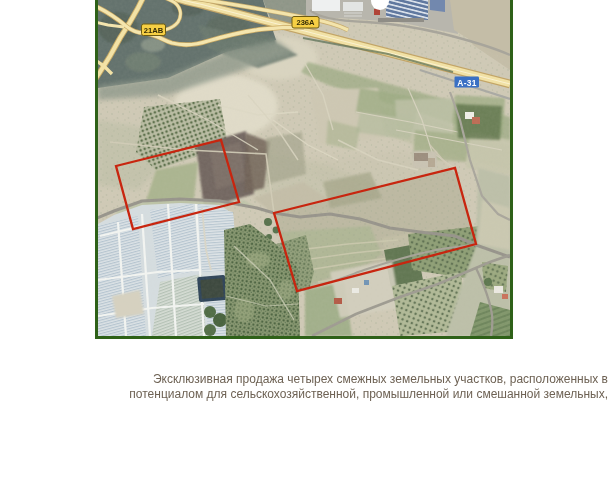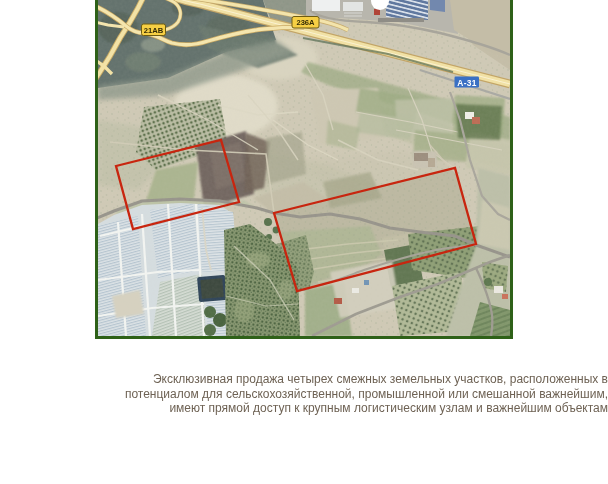--- a/index.html
+++ b/index.html
@@ -343,15 +343,14 @@
 <g>
   <rect x="356.5" y="76.5" width="24.5" height="11" rx="1.2" fill="#3a70c4"></rect>
   <text x="369" y="85.6" font-family="Liberation Sans, sans-serif" font-size="8.4" font-weight="bold" fill="#ffffff" letter-spacing="0.3" text-anchor="middle">A-31</text>
 </g>
 
 </svg>
 </div>
 
 <div class="caption">
   <div>Эксклюзивная продажа четырех смежных земельных участков, расположенных в</div>
-  <div>потенциалом для сельскохозяйственной, промышленной или смешанной важнейшим,</div>
-  <div>имеют прямой доступ к крупным логистическим узлам и важнейшим объектам</div>
+  <div>потенциалом для сельскохозяйственной, промышленной или смешанной земельных,</div>
 </div>
 
 </body></html>

